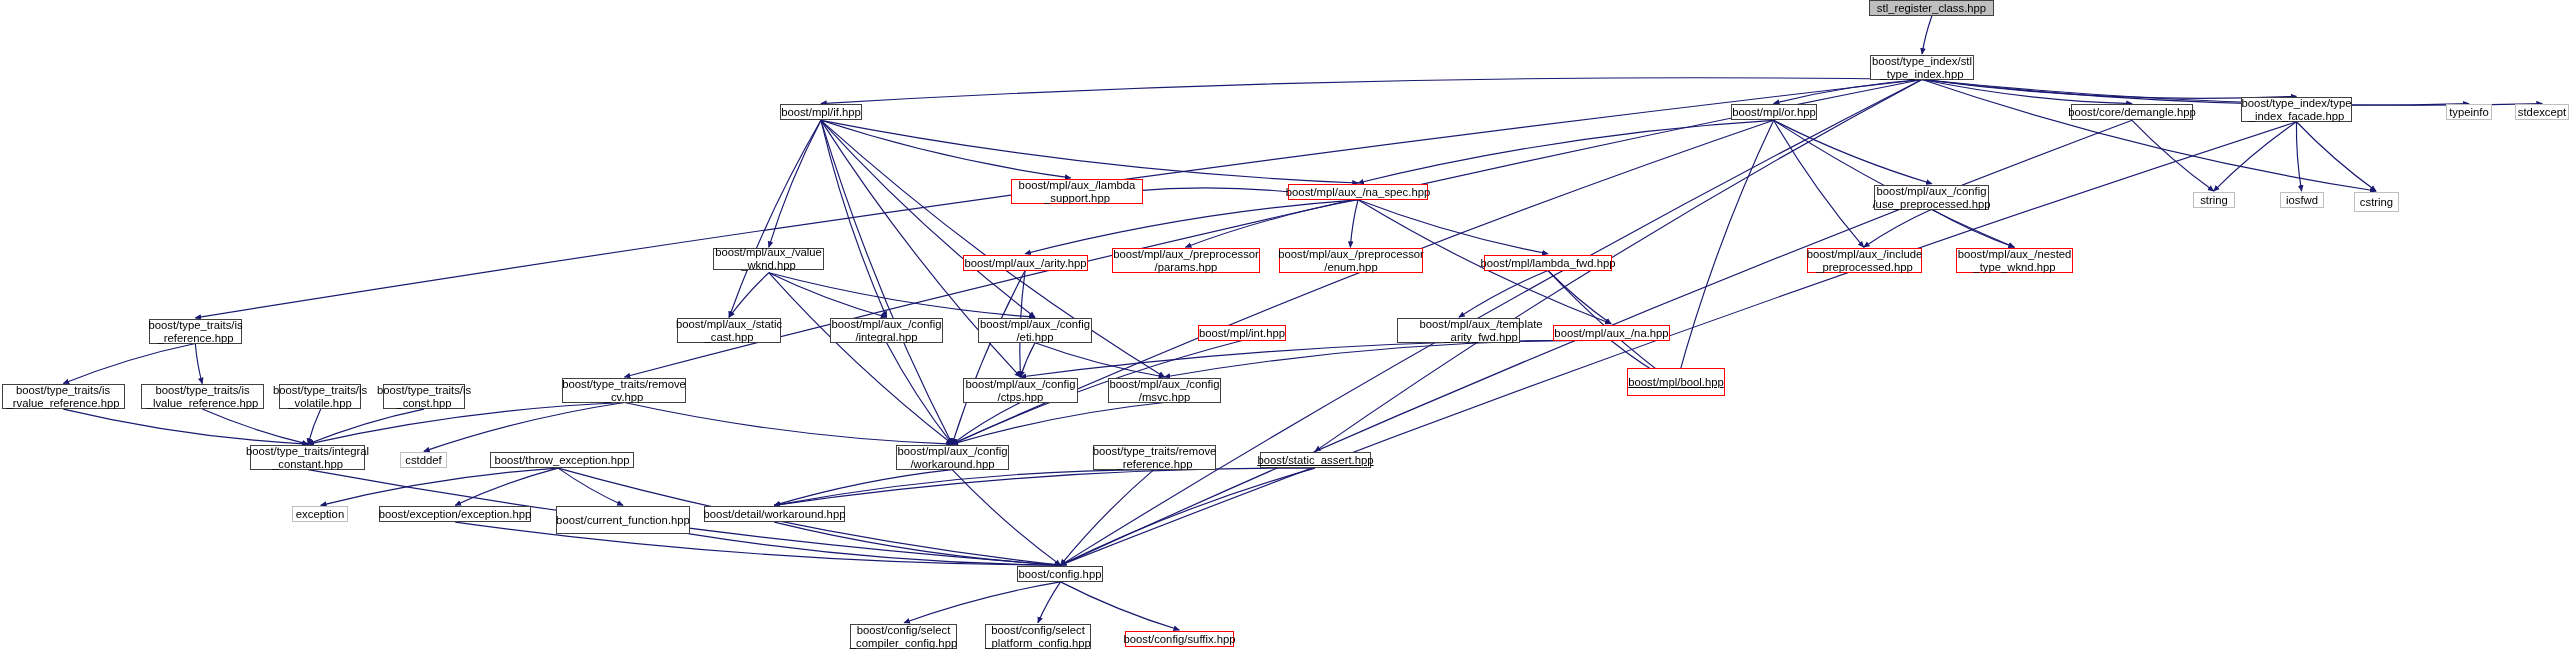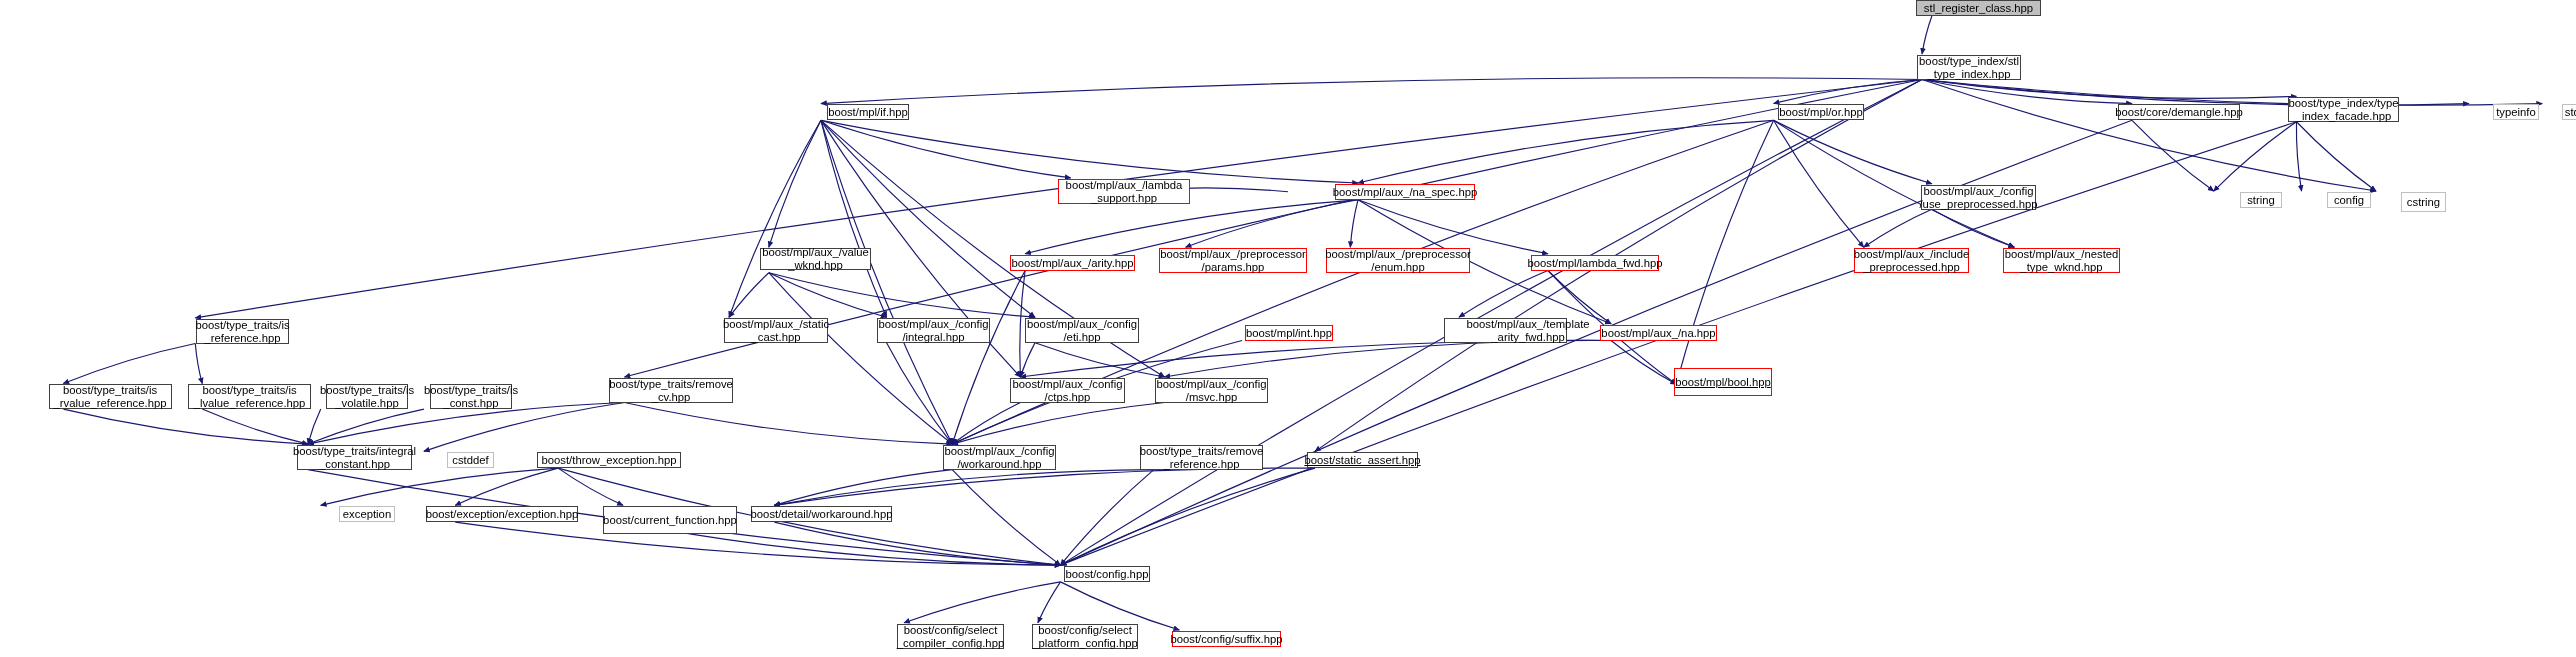--- a/index.html
+++ b/index.html
@@ -30,21 +30,20 @@
     align-items: center;
     justify-content: center;
     text-align: center;
     line-height: 1.12;
     color: #000000;
     background: #ffffff;
     border: 0.7px solid #000000;
     font-size: 11.3px;
     white-space: pre-line;
     padding: 0.7px 2.9px;
-    margin-left: 47px;
   }
   .node.red   { border-color: #ff0000; }
   .node.grey  { border-color: #bfbfbf; }
   .node.root  { background: #bfbfbf; border-color: #404040; }
   .node.thick { border-width: 1.5px; border-color: #404040; }
 </style>
 </head>
 <body>
 
 <div id="graph">
@@ -152,21 +151,21 @@
       <div class="node thick" style="left: 2241px; top: 97px; width: 111px; height: 25px;">boost/type_index/type
 _index_facade.hpp</div>
       <div class="node grey" style="left: 2446px; top: 104px; width: 46px; height: 16px;">typeinfo</div>
       <div class="node grey" style="left: 2515px; top: 104px; width: 54px; height: 16px;">stdexcept</div>
       <div class="node red" style="left: 1011px; top: 179px; width: 132px; height: 25px;">boost/mpl/aux_/lambda
 _support.hpp</div>
       <div class="node red" style="left: 1288px; top: 184px; width: 140px; height: 16px;">boost/mpl/aux_/na_spec.hpp</div>
       <div class="node thick" style="left: 1874px; top: 185px; width: 115px; height: 25px;">boost/mpl/aux_/config
 /use_preprocessed.hpp</div>
       <div class="node grey" style="left: 2193px; top: 192px; width: 42px; height: 16px;">string</div>
-      <div class="node grey" style="left: 2280px; top: 192px; width: 44px; height: 16px;">config</div>
+      <div class="node grey" style="left: 2280px; top: 192px; width: 44px; height: 16px;">iosfwd</div>
       <div class="node grey" style="left: 2354px; top: 192px; width: 45px; height: 20px;">cstring</div>
       <div class="node thick" style="left: 713px; top: 248px; width: 111px; height: 22px;">boost/mpl/aux_/value
 _wknd.hpp</div>
       <div class="node red" style="left: 963px; top: 255px; width: 125px; height: 16px;">boost/mpl/aux_/arity.hpp</div>
       <div class="node red" style="left: 1112px; top: 248px; width: 148px; height: 25px;">boost/mpl/aux_/preprocessor
 /params.hpp</div>
       <div class="node red" style="left: 1279px; top: 248px; width: 144px; height: 25px;">boost/mpl/aux_/preprocessor
 /enum.hpp</div>
       <div class="node red" style="left: 1484px; top: 255px; width: 128px; height: 16px;">boost/mpl/lambda_fwd.hpp</div>
       <div class="node red" style="left: 1807px; top: 248px; width: 115px; height: 25px;">boost/mpl/aux_/include

